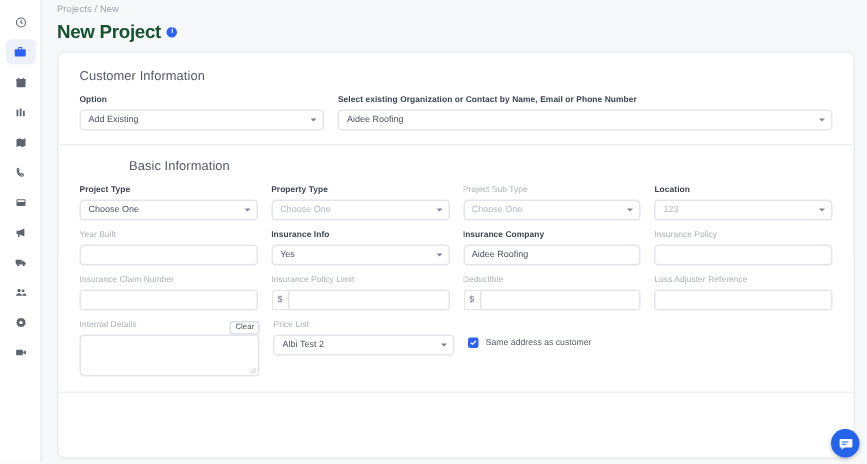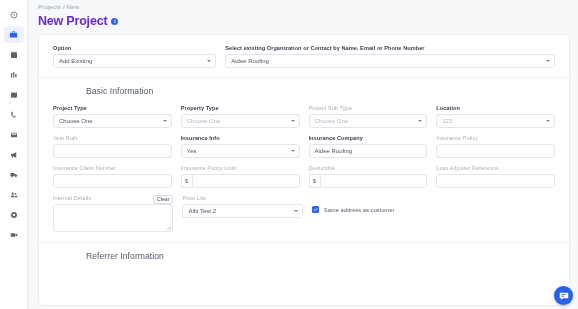--- a/index.html
+++ b/index.html
@@ -35,21 +35,21 @@
   
   .main { flex: 1; height: 309px; position: relative; overflow: hidden; }
 
   .page-head { padding: 3px 0 0 8px; }
   .breadcrumb {
     font-size: 6.2px; color: #9aa0ab; letter-spacing: .1px;
     padding-left: 2px;
   }
   .title-row { display: flex; align-items: center; gap: 4px; margin-top: 4px; padding-left: 2px; }
   .page-title {
-    font-size: 12.5px; font-weight: bold; color: #6d28d9; letter-spacing: -.2px;
+    font-size: 12.5px; font-weight: bold; color: #14532d; letter-spacing: -.2px;
   }
   .info-dot {
     width: 7px; height: 7px; border-radius: 50%;
     background: #2f61f5; color: #fff;
     font-size: 5px; font-weight: bold;
     display: flex; align-items: center; justify-content: center;
     line-height: 1;
   }
 
   
@@ -278,20 +278,21 @@
     <div class="page-head">
       <div class="breadcrumb">Projects / New</div>
       <div class="title-row">
         <div class="page-title">New Project</div>
         <div class="info-dot">i</div>
       </div>
     </div>
 
     <div class="card">
 
+      <div class="section-title">Customer Information</div>
 
       <div class="row">
         <div class="col">
           <span class="flabel">Option</span>
           <div class="ctrl">
             <span>Add Existing</span>
             <span class="caret"></span>
           </div>
         </div>
         <div class="col-2">
@@ -421,21 +422,20 @@
               </span>
             </span>
             <span class="check-label">Same address as customer</span>
           </div>
         </div>
       </div>
 
       <div style="height:10px"></div>
       <div class="divider"></div>
 
-      <div class="section-title second">Referrer Information</div>
 
     </div>
 
     <div class="chat-fab">
       <span>
         <svg width="10" height="10" viewBox="0 0 16 16" fill="#ffffff">
           <path d="M2.2 2.6h11.6a1 1 0 011 1v7a1 1 0 01-1 1H6.4L3.2 14v-2.4H2.2a1 1 0 01-1-1v-7a1 1 0 011-1z"></path>
           <rect x="3.4" y="5.2" width="7.4" height="1.1" rx=".5" fill="#2563eb"></rect>
           <rect x="3.4" y="7.6" width="5.2" height="1.1" rx=".5" fill="#2563eb"></rect>
         </svg>

